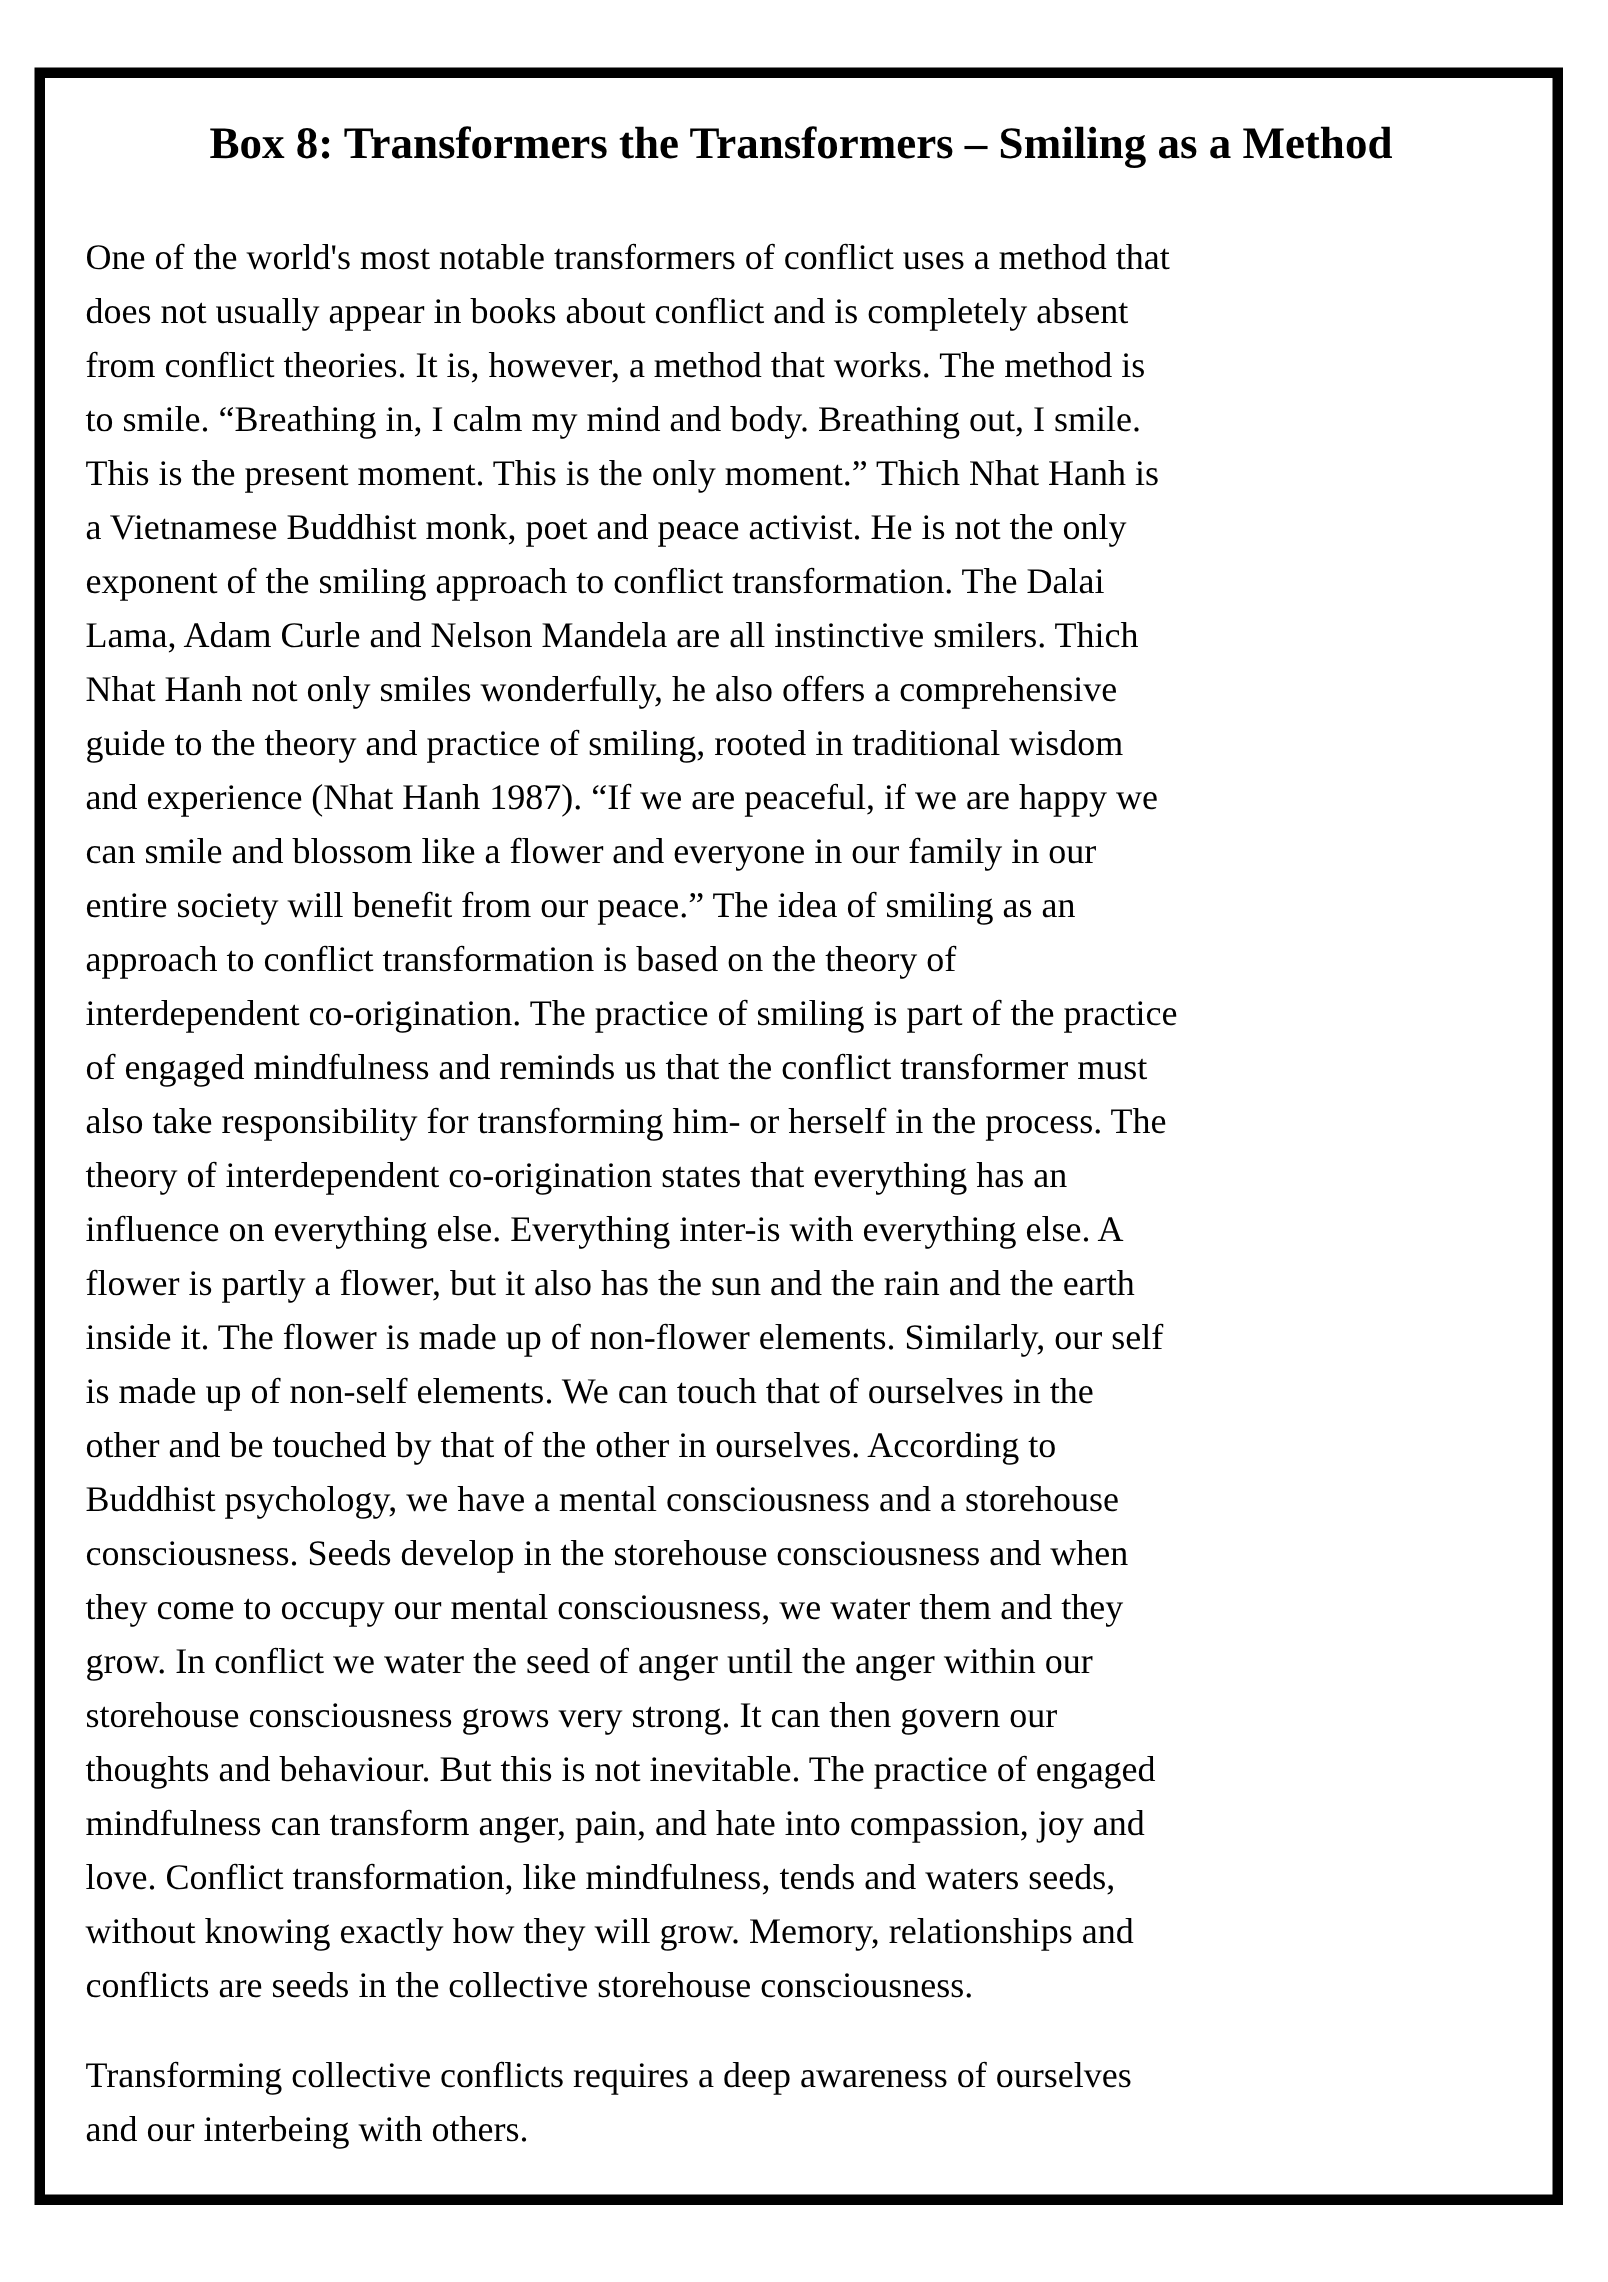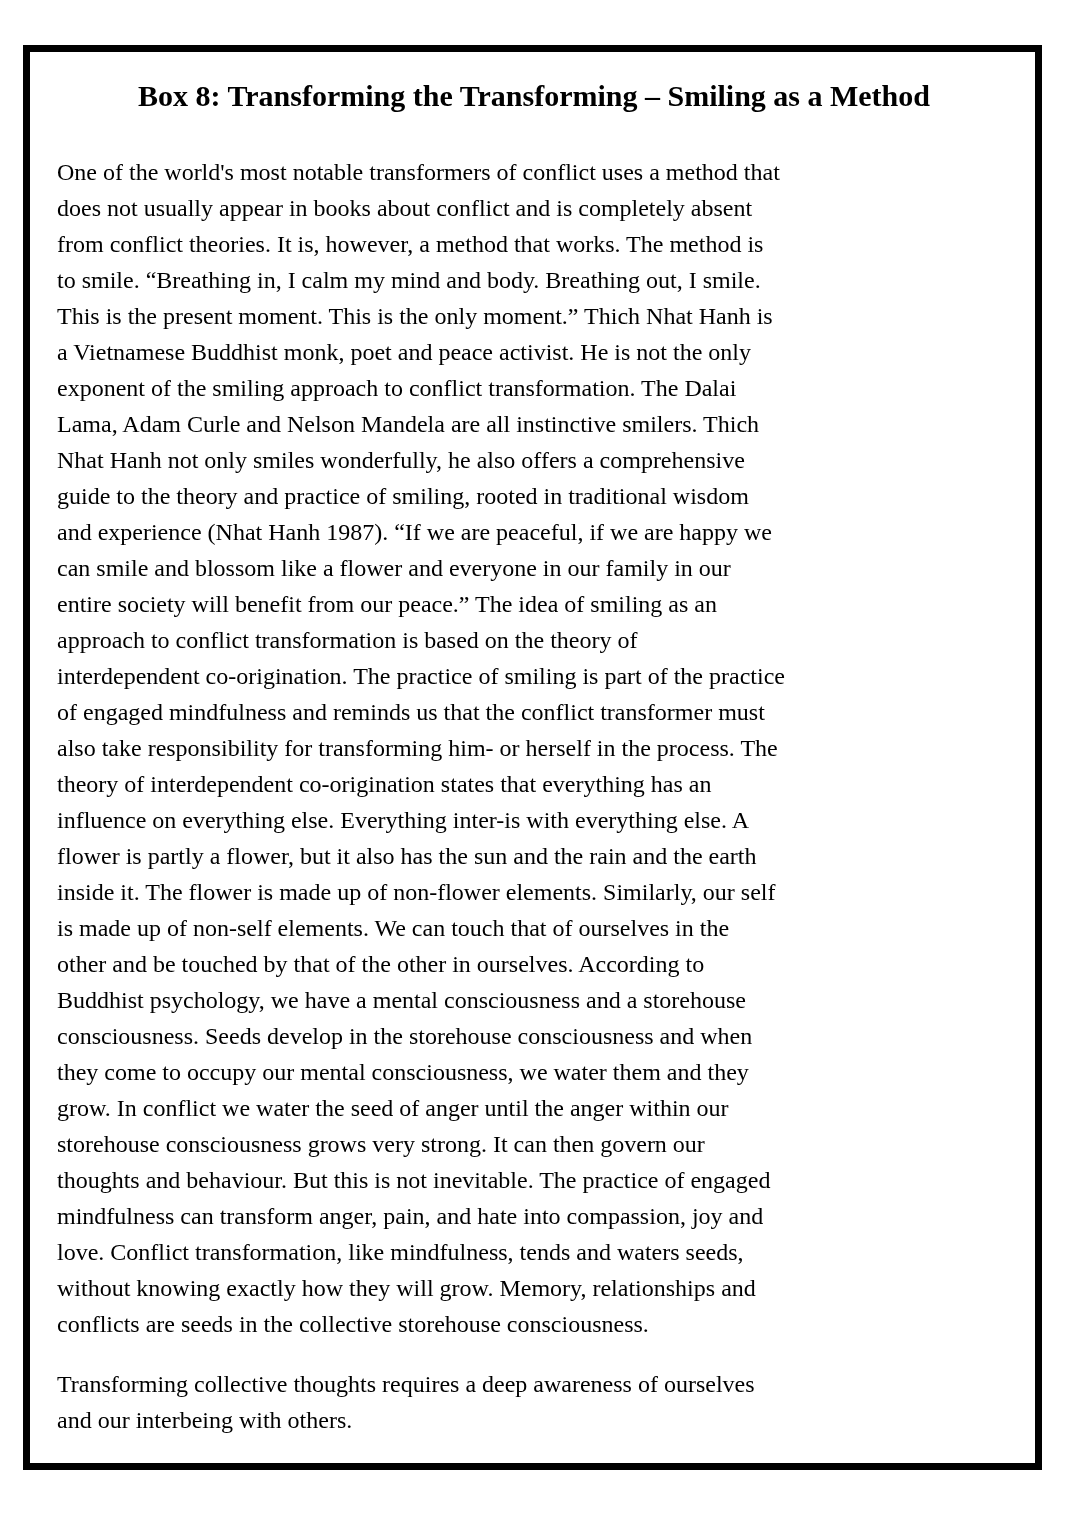--- a/index.html
+++ b/index.html
@@ -42,21 +42,21 @@
     white-space: pre-line;
     text-align: left;
     color: #000000;
   }
 </style>
 </head>
 <body>
 
 <div class="page">
   <div class="textbox">
-    <h1 class="box-title">Box 8: Transforming the Transforming – Smiling as a Method</h1>
+    <h1 class="box-title">Box 8: Transformers the Transformers – Smiling as a Method</h1>
     <p class="para">One of the world's most notable transformers of conflict uses a method that
 does not usually appear in books about conflict and is completely absent
 from conflict theories. It is, however, a method that works. The method is
 to smile. “Breathing in, I calm my mind and body. Breathing out, I smile.
 This is the present moment. This is the only moment.” Thich Nhat Hanh is
 a Vietnamese Buddhist monk, poet and peace activist. He is not the only
 exponent of the smiling approach to conflict transformation. The Dalai
 Lama, Adam Curle and Nelson Mandela are all instinctive smilers. Thich
 Nhat Hanh not only smiles wonderfully, he also offers a comprehensive
 guide to the theory and practice of smiling, rooted in traditional wisdom
@@ -76,16 +76,16 @@
 Buddhist psychology, we have a mental consciousness and a storehouse
 consciousness. Seeds develop in the storehouse consciousness and when
 they come to occupy our mental consciousness, we water them and they
 grow. In conflict we water the seed of anger until the anger within our
 storehouse consciousness grows very strong. It can then govern our
 thoughts and behaviour. But this is not inevitable. The practice of engaged
 mindfulness can transform anger, pain, and hate into compassion, joy and
 love. Conflict transformation, like mindfulness, tends and waters seeds,
 without knowing exactly how they will grow. Memory, relationships and
 conflicts are seeds in the collective storehouse consciousness.</p>
-    <p class="para">Transforming collective thoughts requires a deep awareness of ourselves
+    <p class="para">Transforming collective conflicts requires a deep awareness of ourselves
 and our interbeing with others.</p>
   </div>
 </div>
 
 </body></html>

